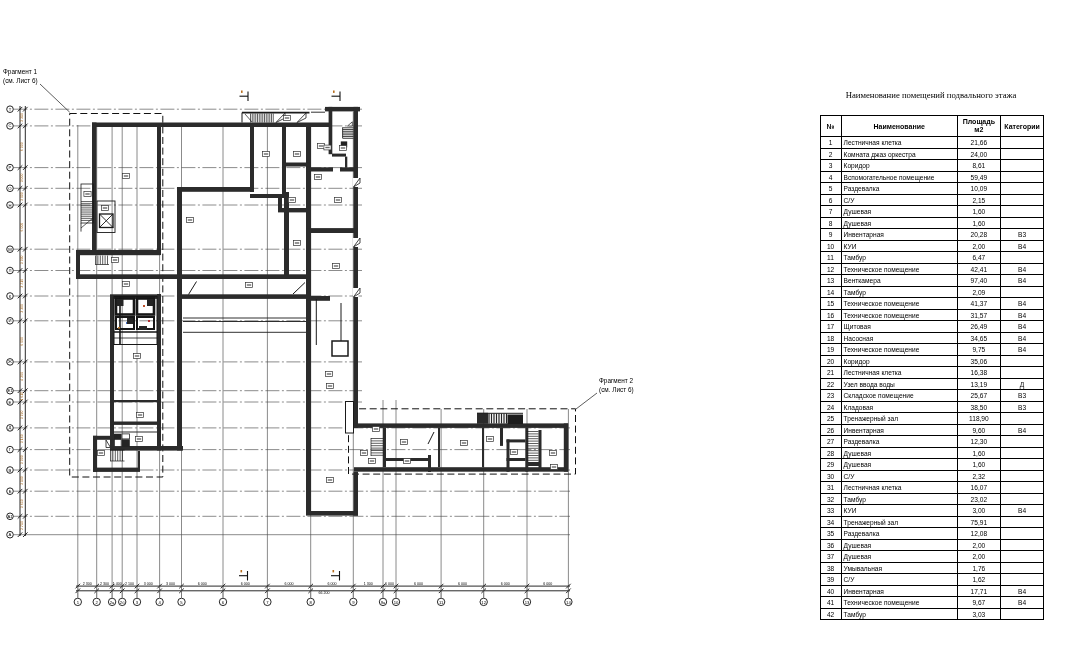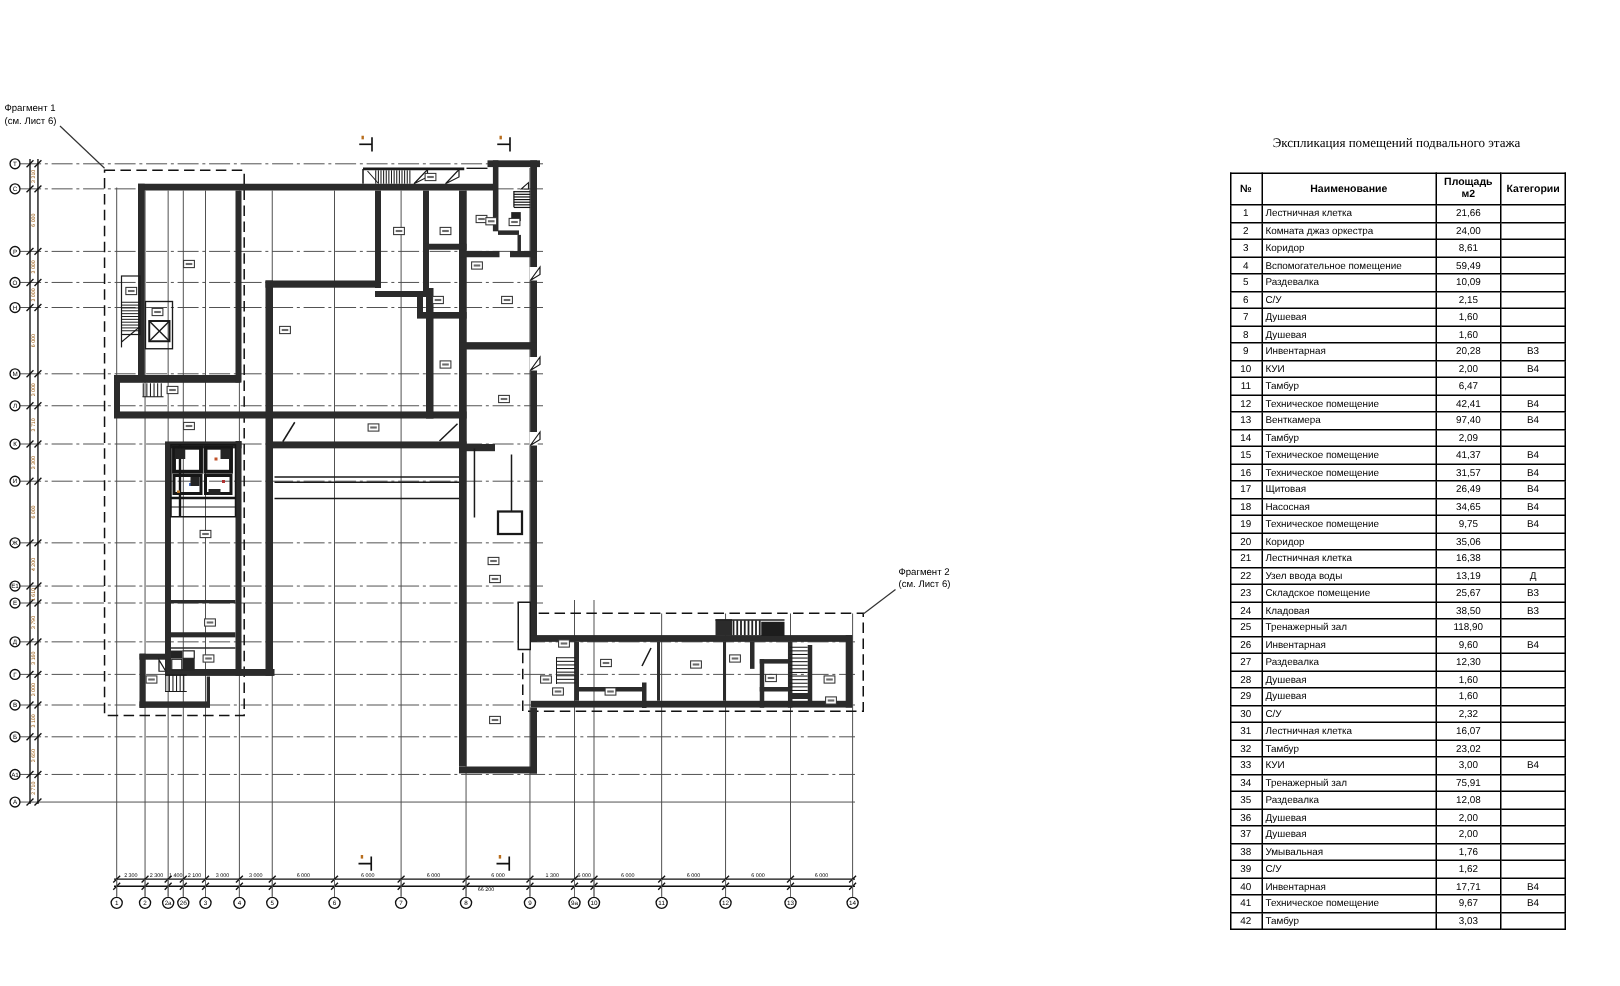--- a/index.html
+++ b/index.html
@@ -792,21 +792,21 @@
         <rect x="326.4" y="477.6" width="7.2" height="4.8" fill="#fff" stroke="#333" stroke-width="0.7"></rect>
 <rect x="327.8" y="479.3" width="4.4" height="1.4" fill="#6a6a6a"></rect>
       </g>
 
 <g>
         <rect x="323.9" y="145.1" width="7.2" height="4.8" fill="#fff" stroke="#333" stroke-width="0.7"></rect>
 <rect x="325.3" y="146.8" width="4.4" height="1.4" fill="#6a6a6a"></rect>
       </g>
 </svg>
 
-<div style="position:absolute;left:819px;top:89.5px;width:224px;text-align:center;font-family:'Liberation Serif',serif;font-size:8.7px;color:#000;">Экспликация помещений подвального этажа</div>
+<div style="position:absolute;left:819px;top:89.5px;width:224px;text-align:center;font-family:'Liberation Serif',serif;font-size:8.7px;color:#000;">Наименование помещений подвального этажа</div>
 
 <div style="position:absolute;left:819.5px;top:114.8px;">
 <table style="border-collapse:collapse;table-layout:fixed;width:223.70000000000002px;font-size:6.6px;color:#000;">
 <colgroup>
           <col style="width:21.1px">
           <col style="width:116.2px">
           <col style="width:43.2px">
           <col style="width:43.2px">
         </colgroup>
 <tbody>

